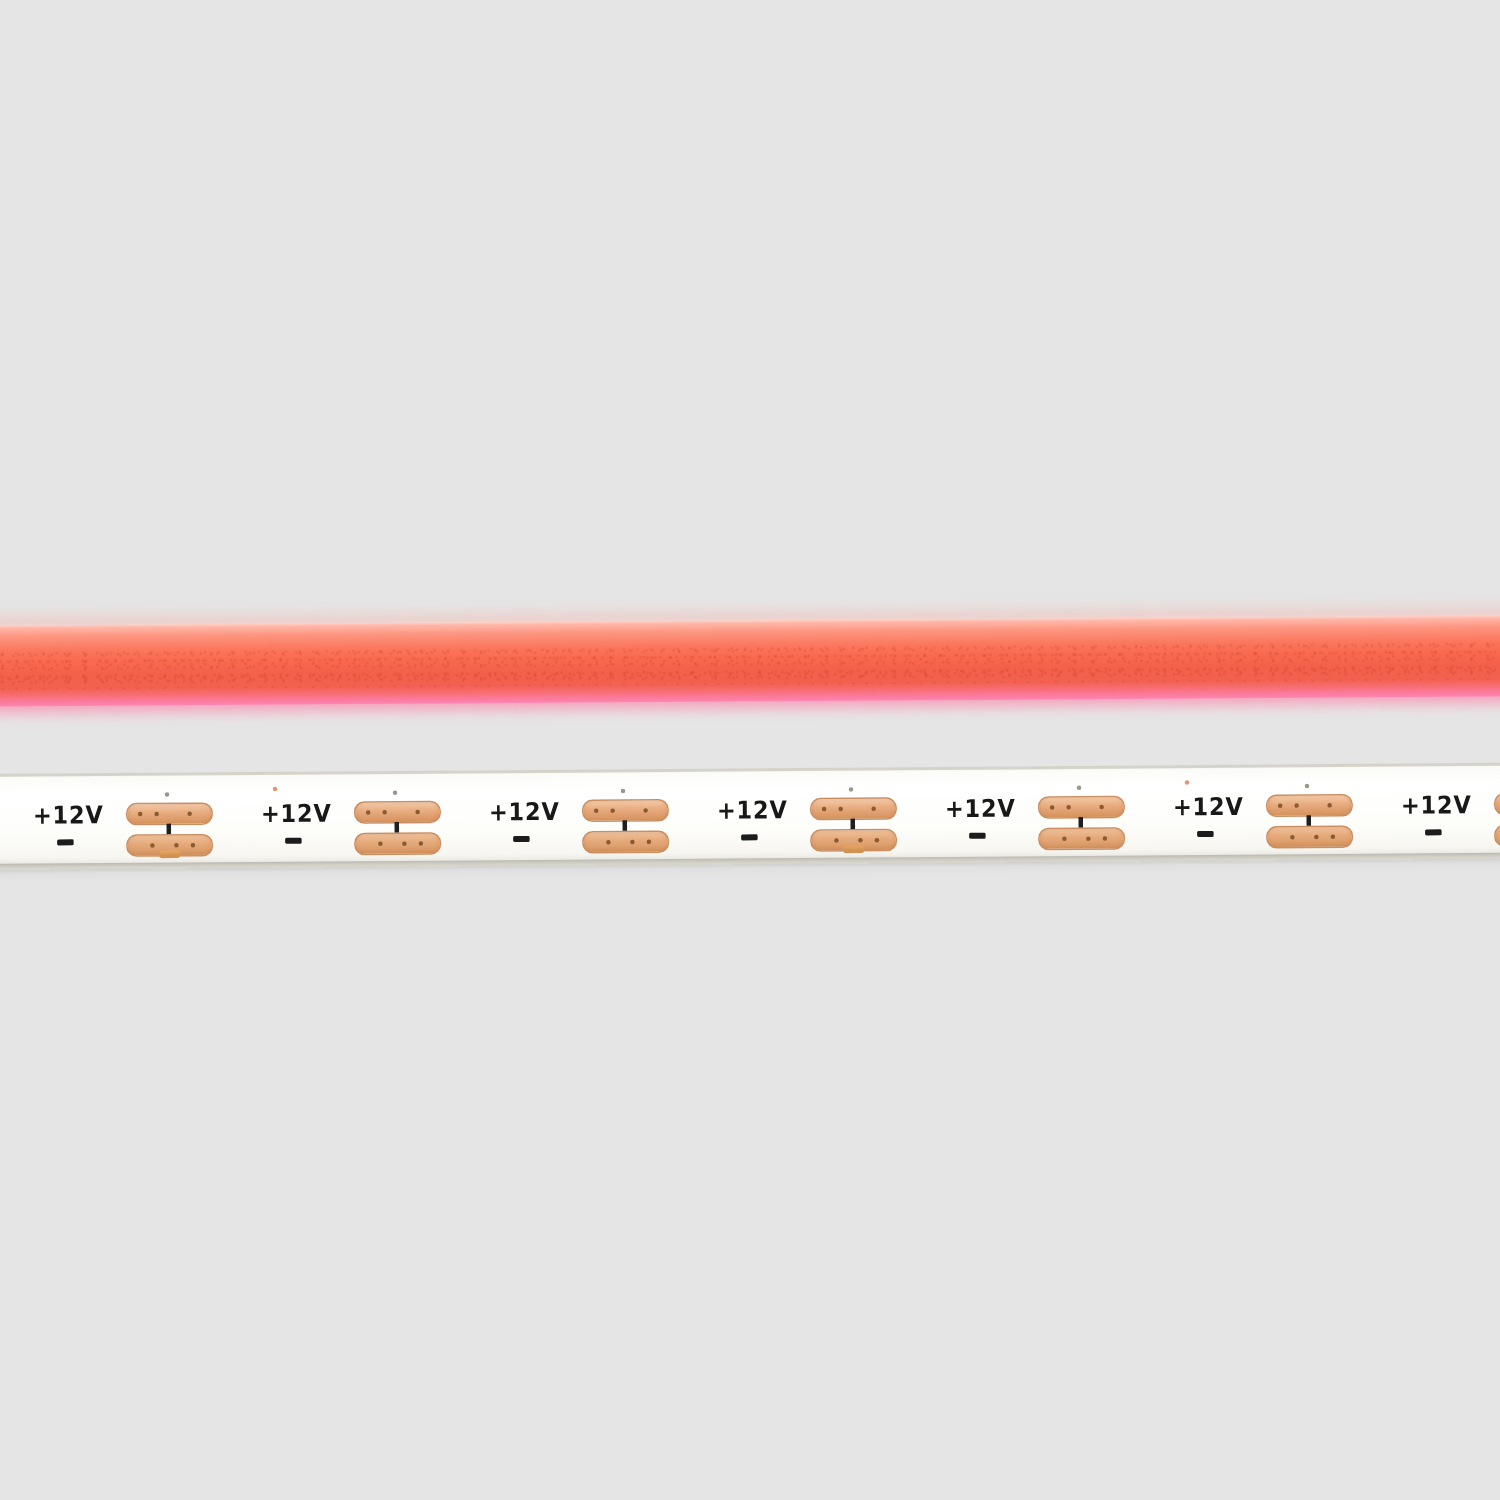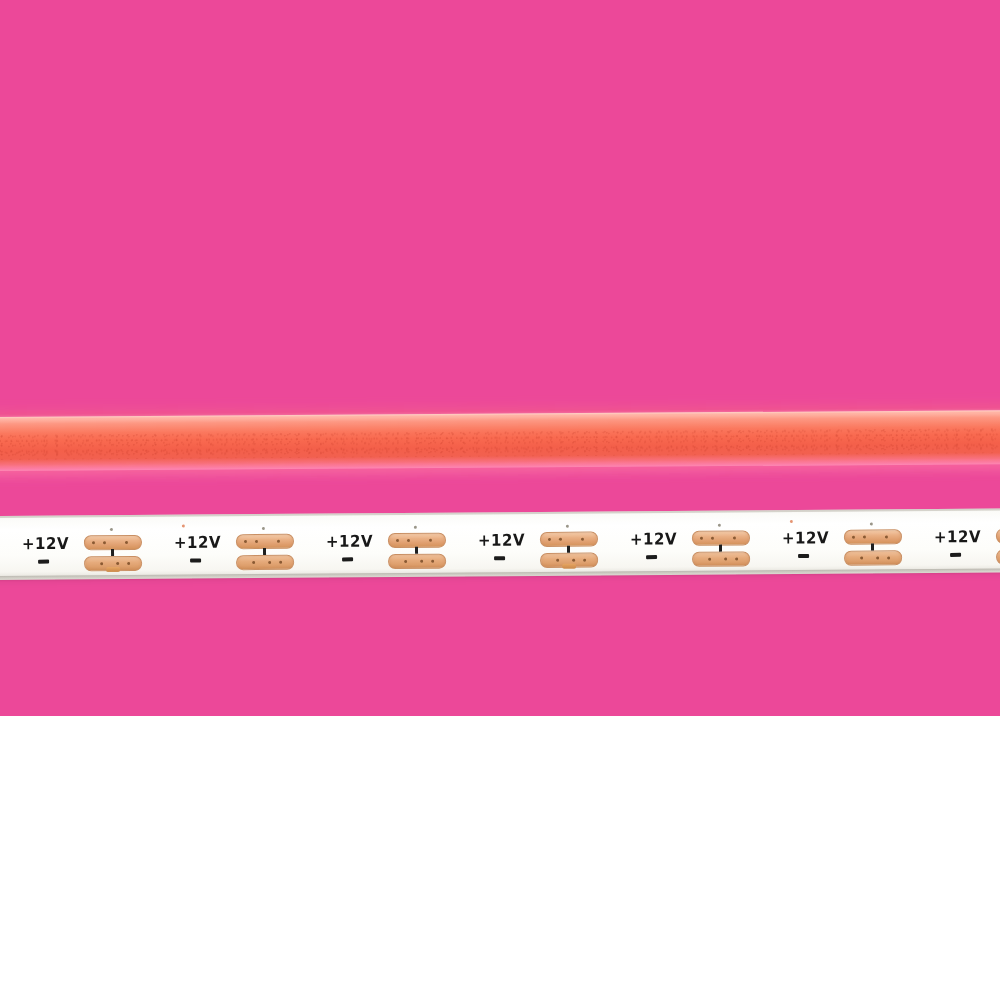--- a/index.html
+++ b/index.html
@@ -3,22 +3,22 @@
 <meta charset="utf-8">
 <style>
   html, body {
     margin: 0;
     padding: 0;
     background: #ffffff;
   }
   #stage {
     position: relative;
     width: 1000px;
-    height: 716px;
-    background: #ec4899;
+    height: 1000px;
+    background: #e5e5e5;
     overflow: hidden;
     font-family: "DejaVu Sans", sans-serif;
   }
 
   
   .lit-strip-wrap {
     position: absolute;
     left: -10px;
     top: 408px;
     width: 1020px;

